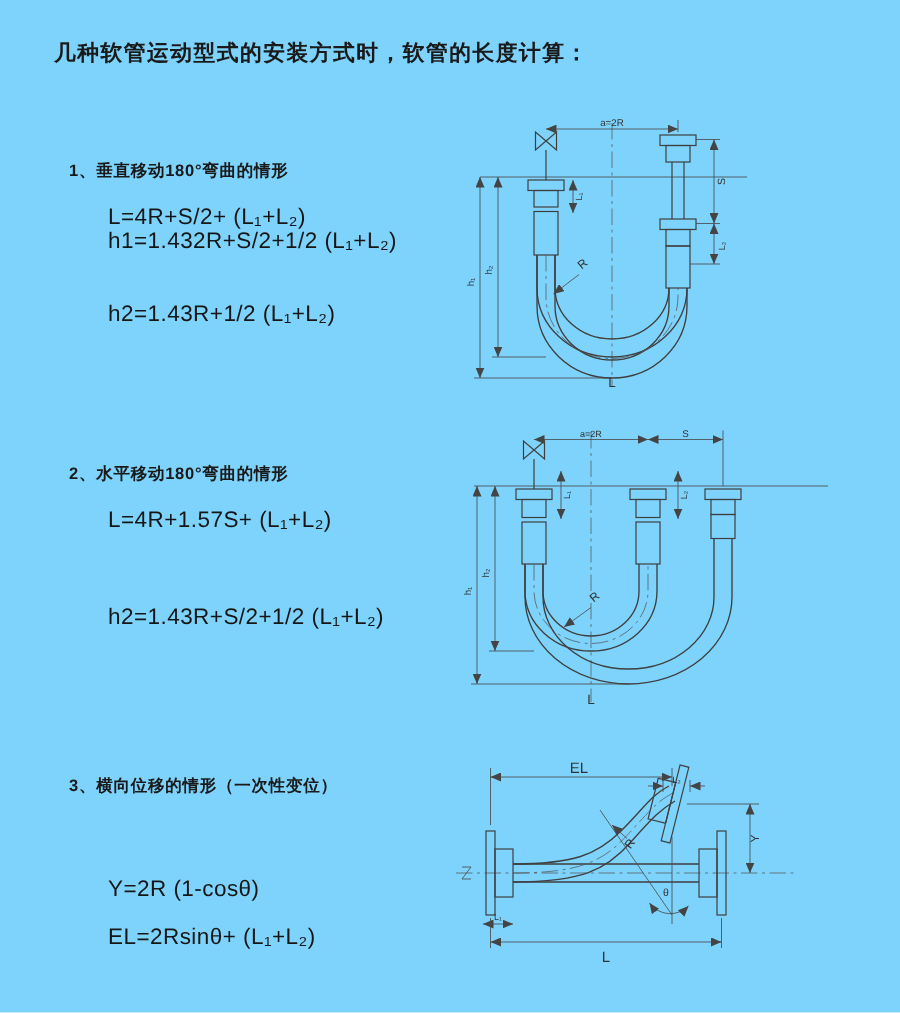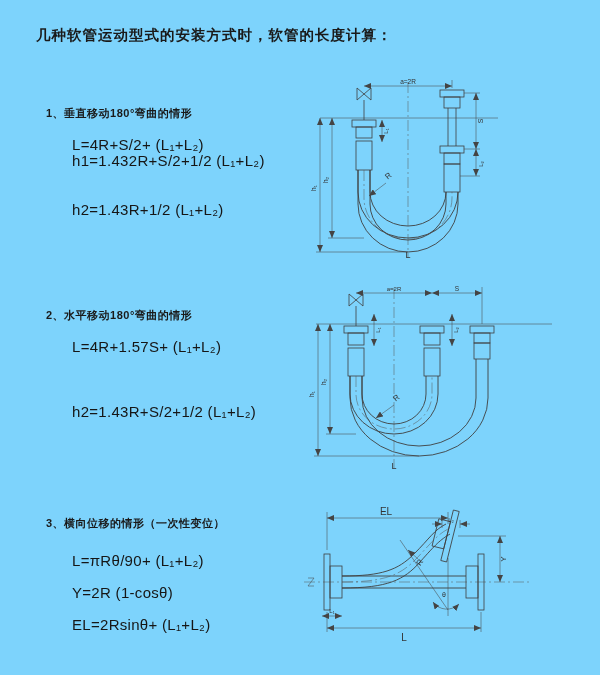--- a/index.html
+++ b/index.html
@@ -36,21 +36,20 @@
   <div class="sec-heading" style="top:106px;">1、垂直移动180°弯曲的情形</div>
   <div class="formula" style="top:136px;">L=4R+S/2+ (L₁+L₂)</div>
   <div class="formula" style="top:152px;">h1=1.432R+S/2+1/2 (L₁+L₂)</div>
   <div class="formula" style="top:201px;">h2=1.43R+1/2 (L₁+L₂)</div>
 
   <div class="sec-heading" style="top:308px;">2、水平移动180°弯曲的情形</div>
   <div class="formula" style="top:338px;">L=4R+1.57S+ (L₁+L₂)</div>
   <div class="formula" style="top:403px;">h2=1.43R+S/2+1/2 (L₁+L₂)</div>
 
   <div class="sec-heading" style="top:516px;">3、横向位移的情形（一次性变位）</div>
-  <div class="formula" style="top:552px;">L=πRθ/90+ (L₁+L₂)</div>
   <div class="formula" style="top:584px;">Y=2R (1-cosθ)</div>
   <div class="formula" style="top:616px;">EL=2Rsinθ+ (L₁+L₂)</div>
 
   <div class="diagram" style="left:312px;top:76px;">
     <svg width="285" height="185" viewBox="0 0 285 185">
       <defs>
         <marker id="ar1" markerWidth="8" markerHeight="6" refX="7" refY="3" orient="auto-start-reverse" markerUnits="userSpaceOnUse">
           <path d="M0,0 L7,3 L0,6 Z" fill="#444"></path>
         </marker>
         <pattern id="hp1" width="4" height="4" patternUnits="userSpaceOnUse">

